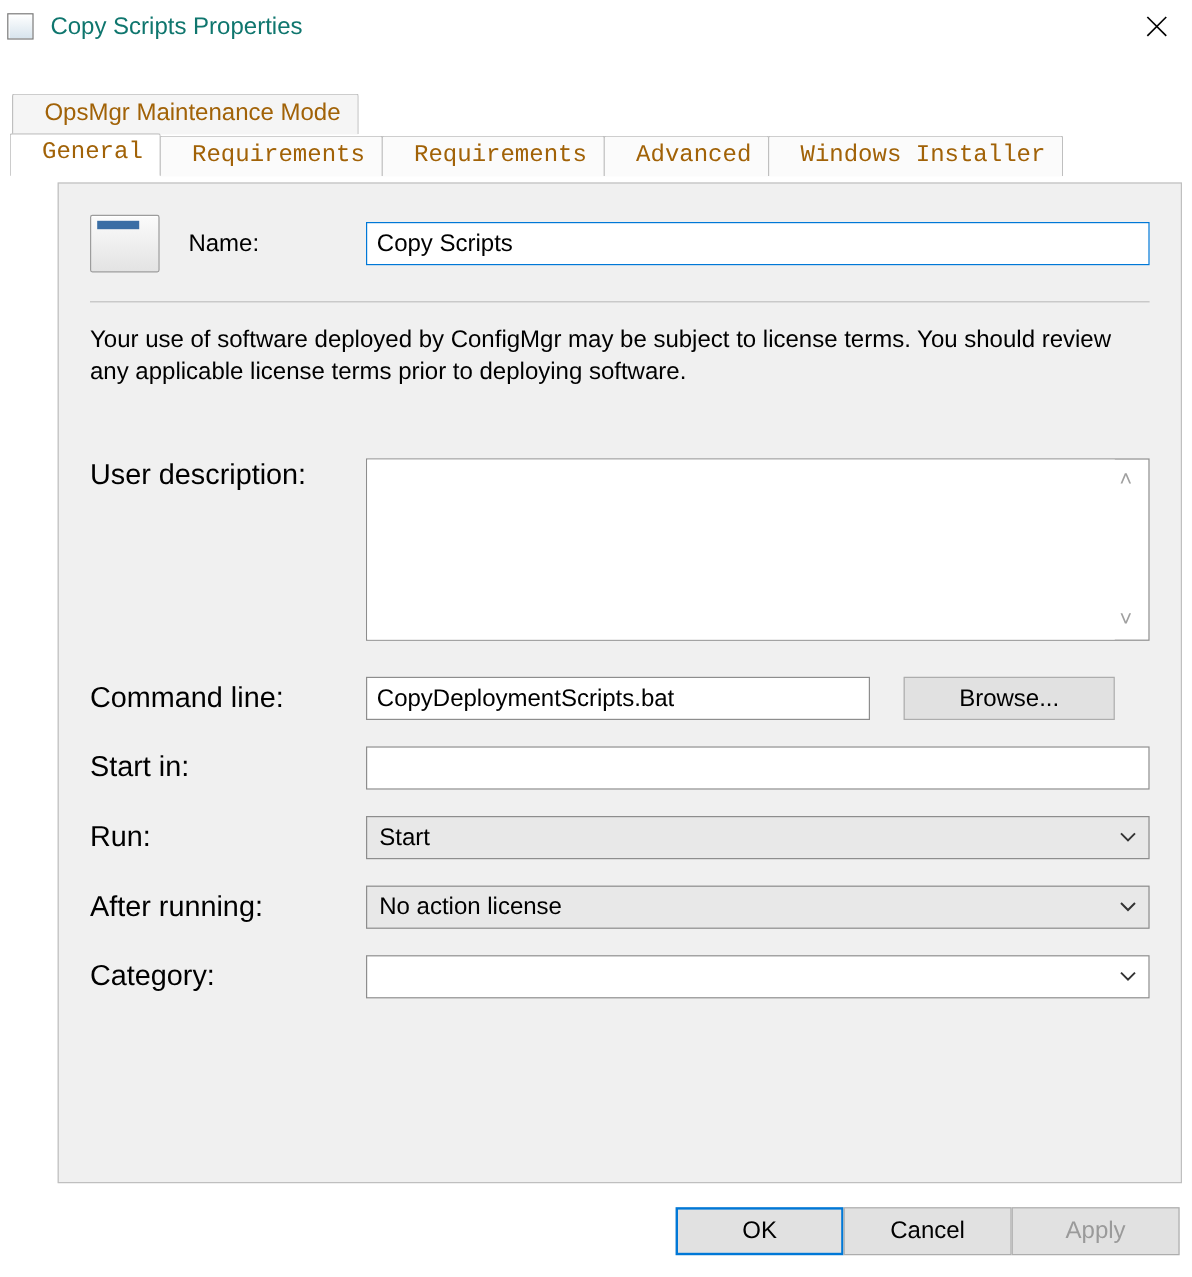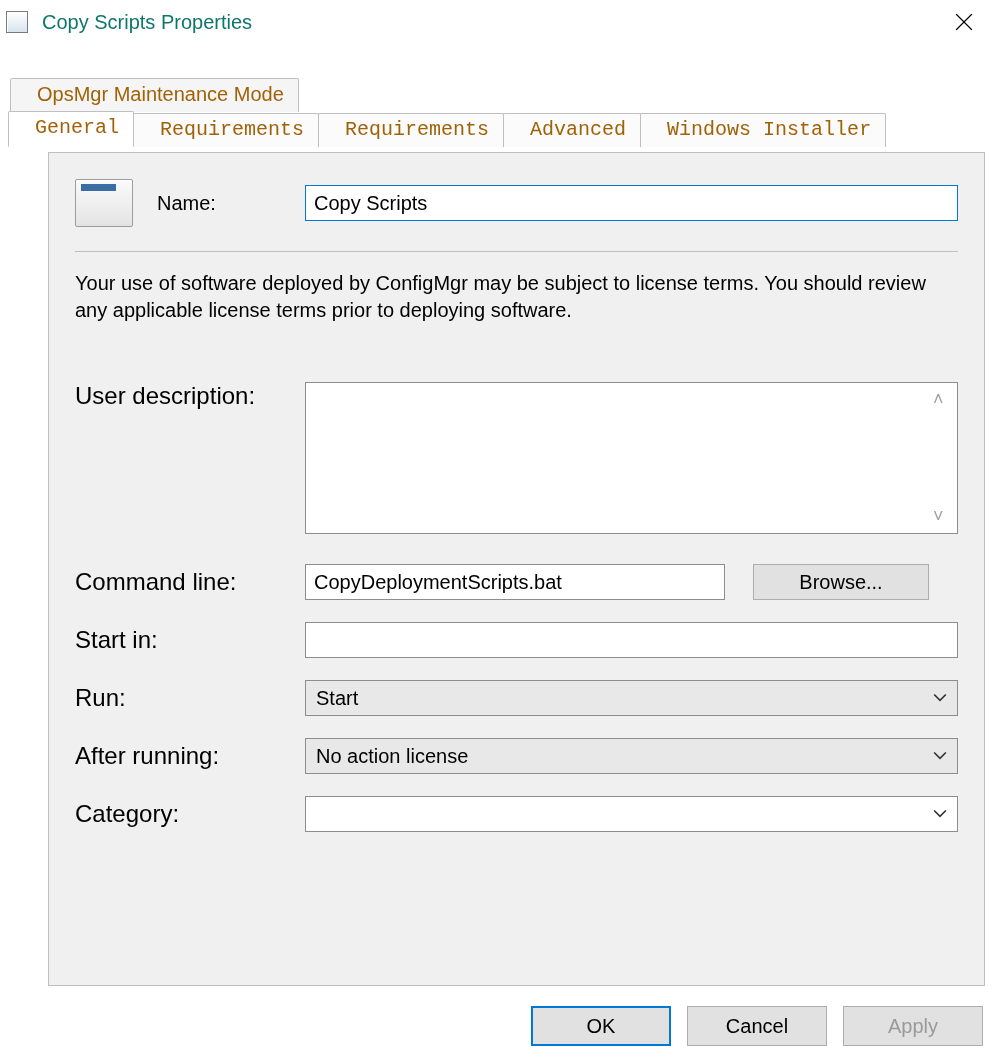--- a/index.html
+++ b/index.html
@@ -181,21 +181,21 @@
   .combo.white { background: #fff; }
   .combo .chev {
     margin-left: auto;
     color: #444;
   }
   .combo .chev svg { width: 14px; height: 14px; display: block; }
 
   .footer {
     position: absolute;
     right: 10px; bottom: 18px;
-    display: flex; gap: 16px;
+    display: flex; 
   }
   .footer .btn { min-width: 140px; height: 40px; background: #e1e1e1; }
   .footer .btn.primary { border: 2px solid #0078d7; background: #e1e1e1; }
   .footer .btn:disabled { color: #9a9a9a; }
 </style>
 </head>
 <body>
 
 <div class="window">
 

